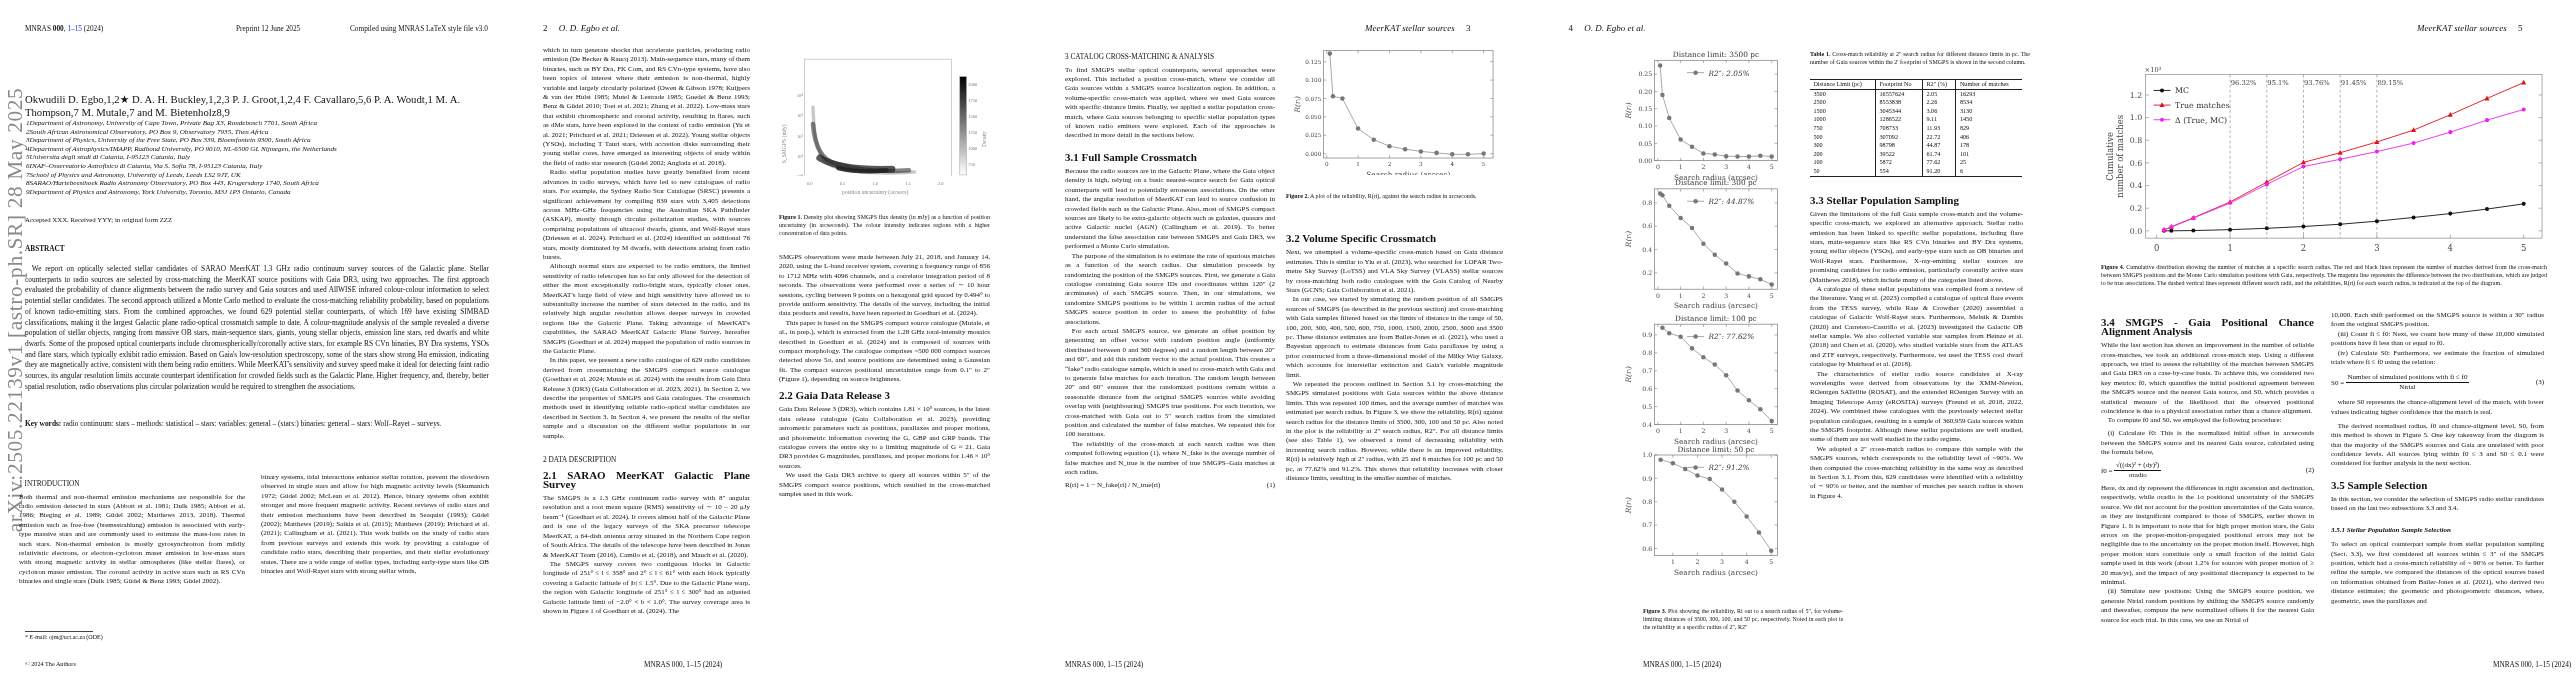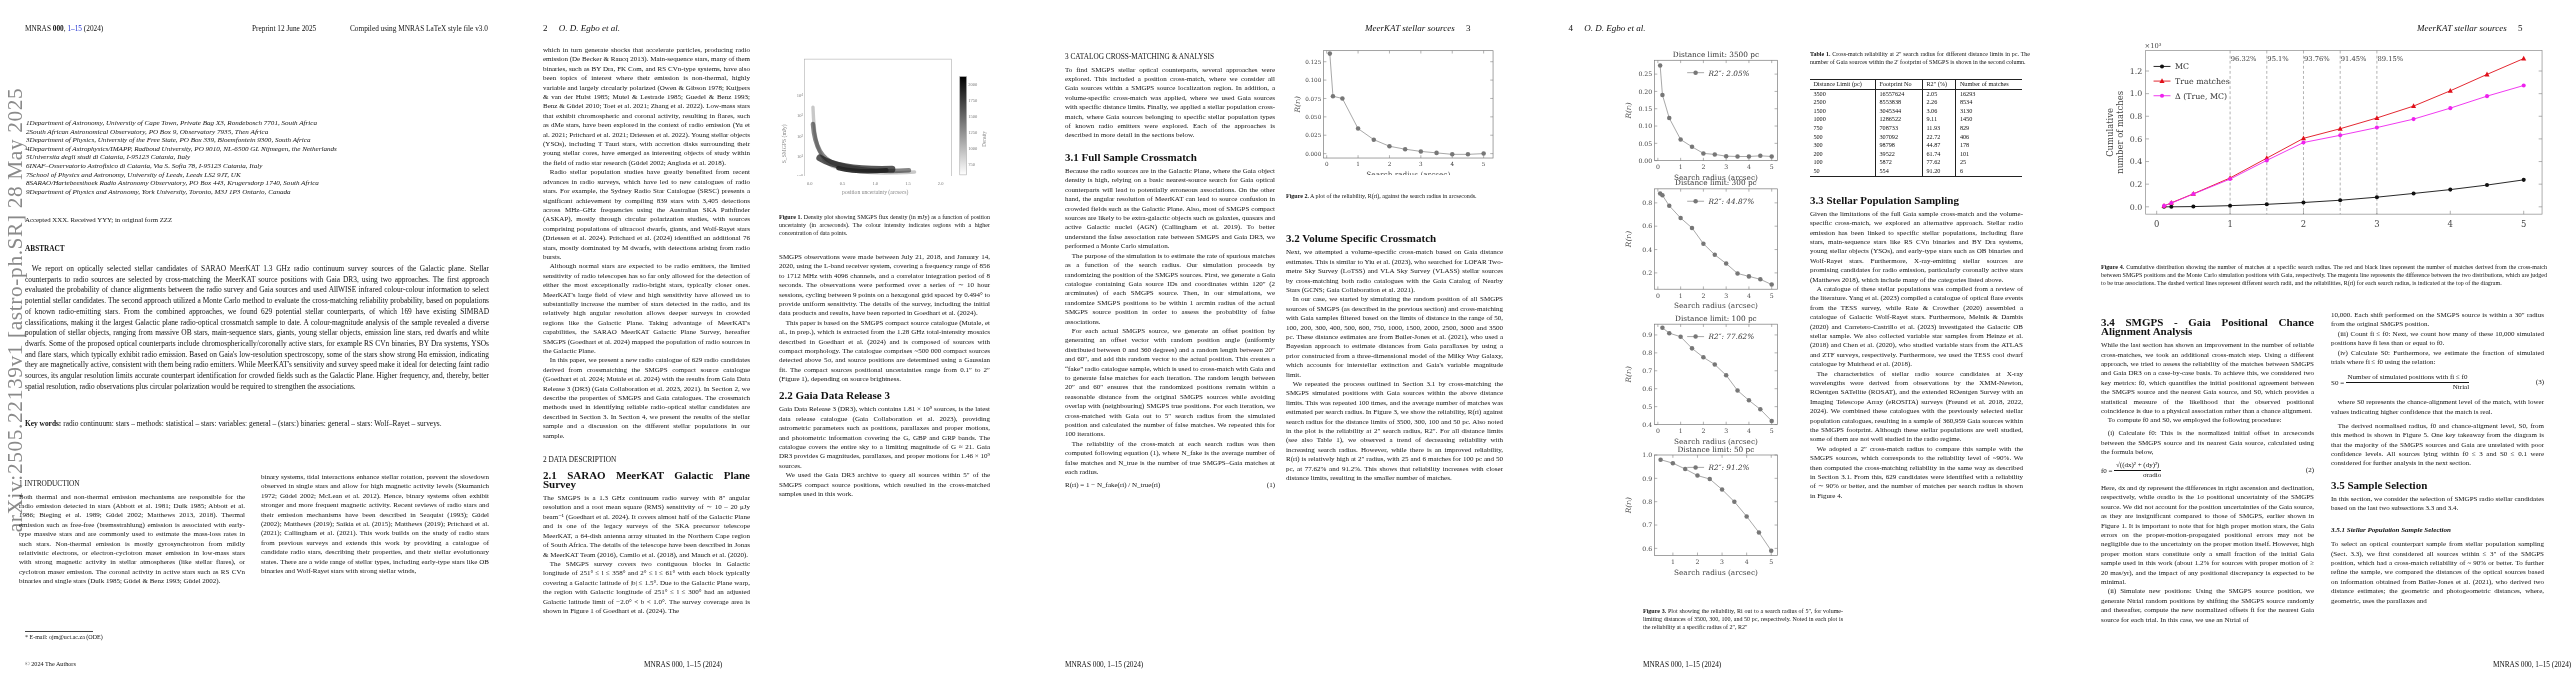--- a/index.html
+++ b/index.html
@@ -28,37 +28,38 @@
 .arxiv{position:absolute;left:2.3px;top:56px;width:25px;height:508px}
 .arxiv span{position:absolute;left:12.4px;top:254px;transform:translate(-50%,-50%) rotate(-90deg);white-space:nowrap;font-family:"Liberation Serif",serif;font-size:21.4px;color:#8a8a8a;letter-spacing:0.6px}
 .plot{position:absolute}
 .plot svg{display:block}
 table.t1{border-collapse:collapse;font-size:6.2px;width:212px}
 table.t1 th,table.t1 td{text-align:left;padding:0 3.4px;line-height:8.6px;font-weight:normal}
 table.t1 thead tr{border-top:0.7px solid #222;border-bottom:0.7px solid #222}
 table.t1 tbody tr:last-child{border-bottom:0.7px solid #222}
 table.t1 .vl{border-left:0.6px solid #222}
 .eq{display:flex;justify-content:space-between;align-items:center;margin:3.4px 0}
-.frac{display:inline-flex;flex-direction:column;align-items:flex-end;vertical-align:middle}
+.frac{display:inline-flex;flex-direction:column;align-items:center;vertical-align:middle}
 .frac .num{border-bottom:0.6px solid #111;padding:0 1.7px}
 </style>
 </head>
 <body>
 
 <div class="page" style="left:0">
   <div class="hdr" style="left:25px;top:24px;font-size:7.3px">
     <span>MNRAS</span> <b>000</b>, <span class="link">1–15</span> <span>(2024)</span>
   </div>
-  <div class="hdr" style="left:252px;top:24px;font-size:7.3px">Preprint 12 June 2025</div>
+  <div class="hdr" style="left:236px;top:24px;font-size:7.3px">Preprint 12 June 2025</div>
   <div class="hdr" style="left:350px;top:24px;font-size:7.3px">Compiled using MNRAS LaTeX style file v3.0</div>
 
   <div class="arxiv">
       <span>arXiv:2505.22139v1  [astro-ph.SR]  28 May 2025</span>
     </div>
 
+  <div class="authors">Okwudili D. Egbo,1,2★ D. A. H. Buckley,1,2,3 P. J. Groot,1,2,4 F. Cavallaro,5,6 P. A. Woudt,1 M. A. Thompson,7 M. Mutale,7 and M. Bietenholz8,9</div>
   <div class="affils">
     <div>1Department of Astronomy, University of Cape Town, Private Bag X3, Rondebosch 7701, South Africa</div>
     <div>2South African Astronomical Observatory, PO Box 9, Observatory 7935, Then Africa</div>
     <div>3Department of Physics, University of the Free State, PO Box 339, Bloemfontein 9300, South Africa</div>
     <div>4Department of Astrophysics/IMAPP, Radboud University, PO 9010, NL-6500 GL Nijmegen, the Netherlands</div>
     <div>5Universita degli studi di Catania, I-95123 Catania, Italy</div>
     <div>6INAF–Osservatorio Astrofisico di Catania, Via S. Sofia 78, I-95123 Catania, Italy</div>
     <div>7School of Physics and Astronomy, University of Leeds, Leeds LS2 9JT, UK</div>
     <div>8SARAO/Hartebeesthoek Radio Astronomy Observatory, PO Box 443, Krugersdorp 1740, South Africa</div>
     <div>9Department of Physics and Astronomy, York University, Toronto, M3J 1P3 Ontario, Canada</div>
@@ -564,21 +565,21 @@
     <p>A catalogue of these stellar populations was compiled from a review of the literature. Yang et al. (2023) compiled a catalogue of optical flare events from the TESS survey, while Rate &amp; Crowther (2020) assembled a catalogue of Galactic Wolf-Rayet stars. Furthermore, Melnik &amp; Dambis (2020) and Carretero-Castrillo et al. (2023) investigated the Galactic OB stellar sample. We also collected variable star samples from Heinze et al. (2018) and Chen et al. (2020), who studied variable stars from the ATLAS and ZTF surveys, respectively. Furthermore, we used the TESS cool dwarf catalogue by Muirhead et al. (2018).</p>
     <p>The characteristics of stellar radio source candidates at X-ray wavelengths were derived from observations by the XMM-Newton, ROentgen SATellite (ROSAT), and the extended ROentgen Survey with an Imaging Telescope Array (eROSITA) surveys (Freund et al. 2018, 2022, 2024). We combined these catalogues with the previously selected stellar population catalogues, resulting in a sample of 360,959 Gaia sources within the SMGPS footprint. Although these stellar populations are well studied, some of them are not well studied in the radio regime.</p>
     <p>We adopted a 2″ cross-match radius to compare this sample with the SMGPS sources, which corresponds to the reliability level of ~90%. We then computed the cross-matching reliability in the same way as described in Section 3.1. From this, 629 candidates were identified with a reliability of ∼ 90% or better, and the number of matches per search radius is shown in Figure 4.</p>
   </div>
 </div>
 
 <div class="page" style="left:2061px">
   <div class="hdr" style="left:356px">
     <i>MeerKAT stellar sources</i>&nbsp;&nbsp;&nbsp;&nbsp;&nbsp;<span>5</span>
   </div>
-  <div class="plot" style="left:17px;top:38px;width:468px;height:192px">
+  <div class="plot" style="left:17px;top:62px;width:468px;height:192px">
     <svg width="468" height="195" id="fig4svg" viewBox="0 0 830 345">
         <g>
           <rect x="120" y="22" width="703" height="290" fill="#fff" stroke="#888" stroke-width="1.2"></rect>
           <text x="118" y="18" font-size="12" fill="#444" font-family="DejaVu Serif, serif">×10³</text>
           <line x1="139.52777777777777" x2="139.52777777777777" y1="312" y2="306" stroke="#777"></line>
           <text x="139.52777777777777" y="334" text-anchor="middle" font-size="15" fill="#444" font-family="DejaVu Serif, serif">0</text>
           <line x1="269.71296296296293" x2="269.71296296296293" y1="312" y2="306" stroke="#777"></line>
           <text x="269.71296296296293" y="334" text-anchor="middle" font-size="15" fill="#444" font-family="DejaVu Serif, serif">1</text>
           <line x1="399.8981481481481" x2="399.8981481481481" y1="312" y2="306" stroke="#777"></line>
           <text x="399.8981481481481" y="334" text-anchor="middle" font-size="15" fill="#444" font-family="DejaVu Serif, serif">2</text>

